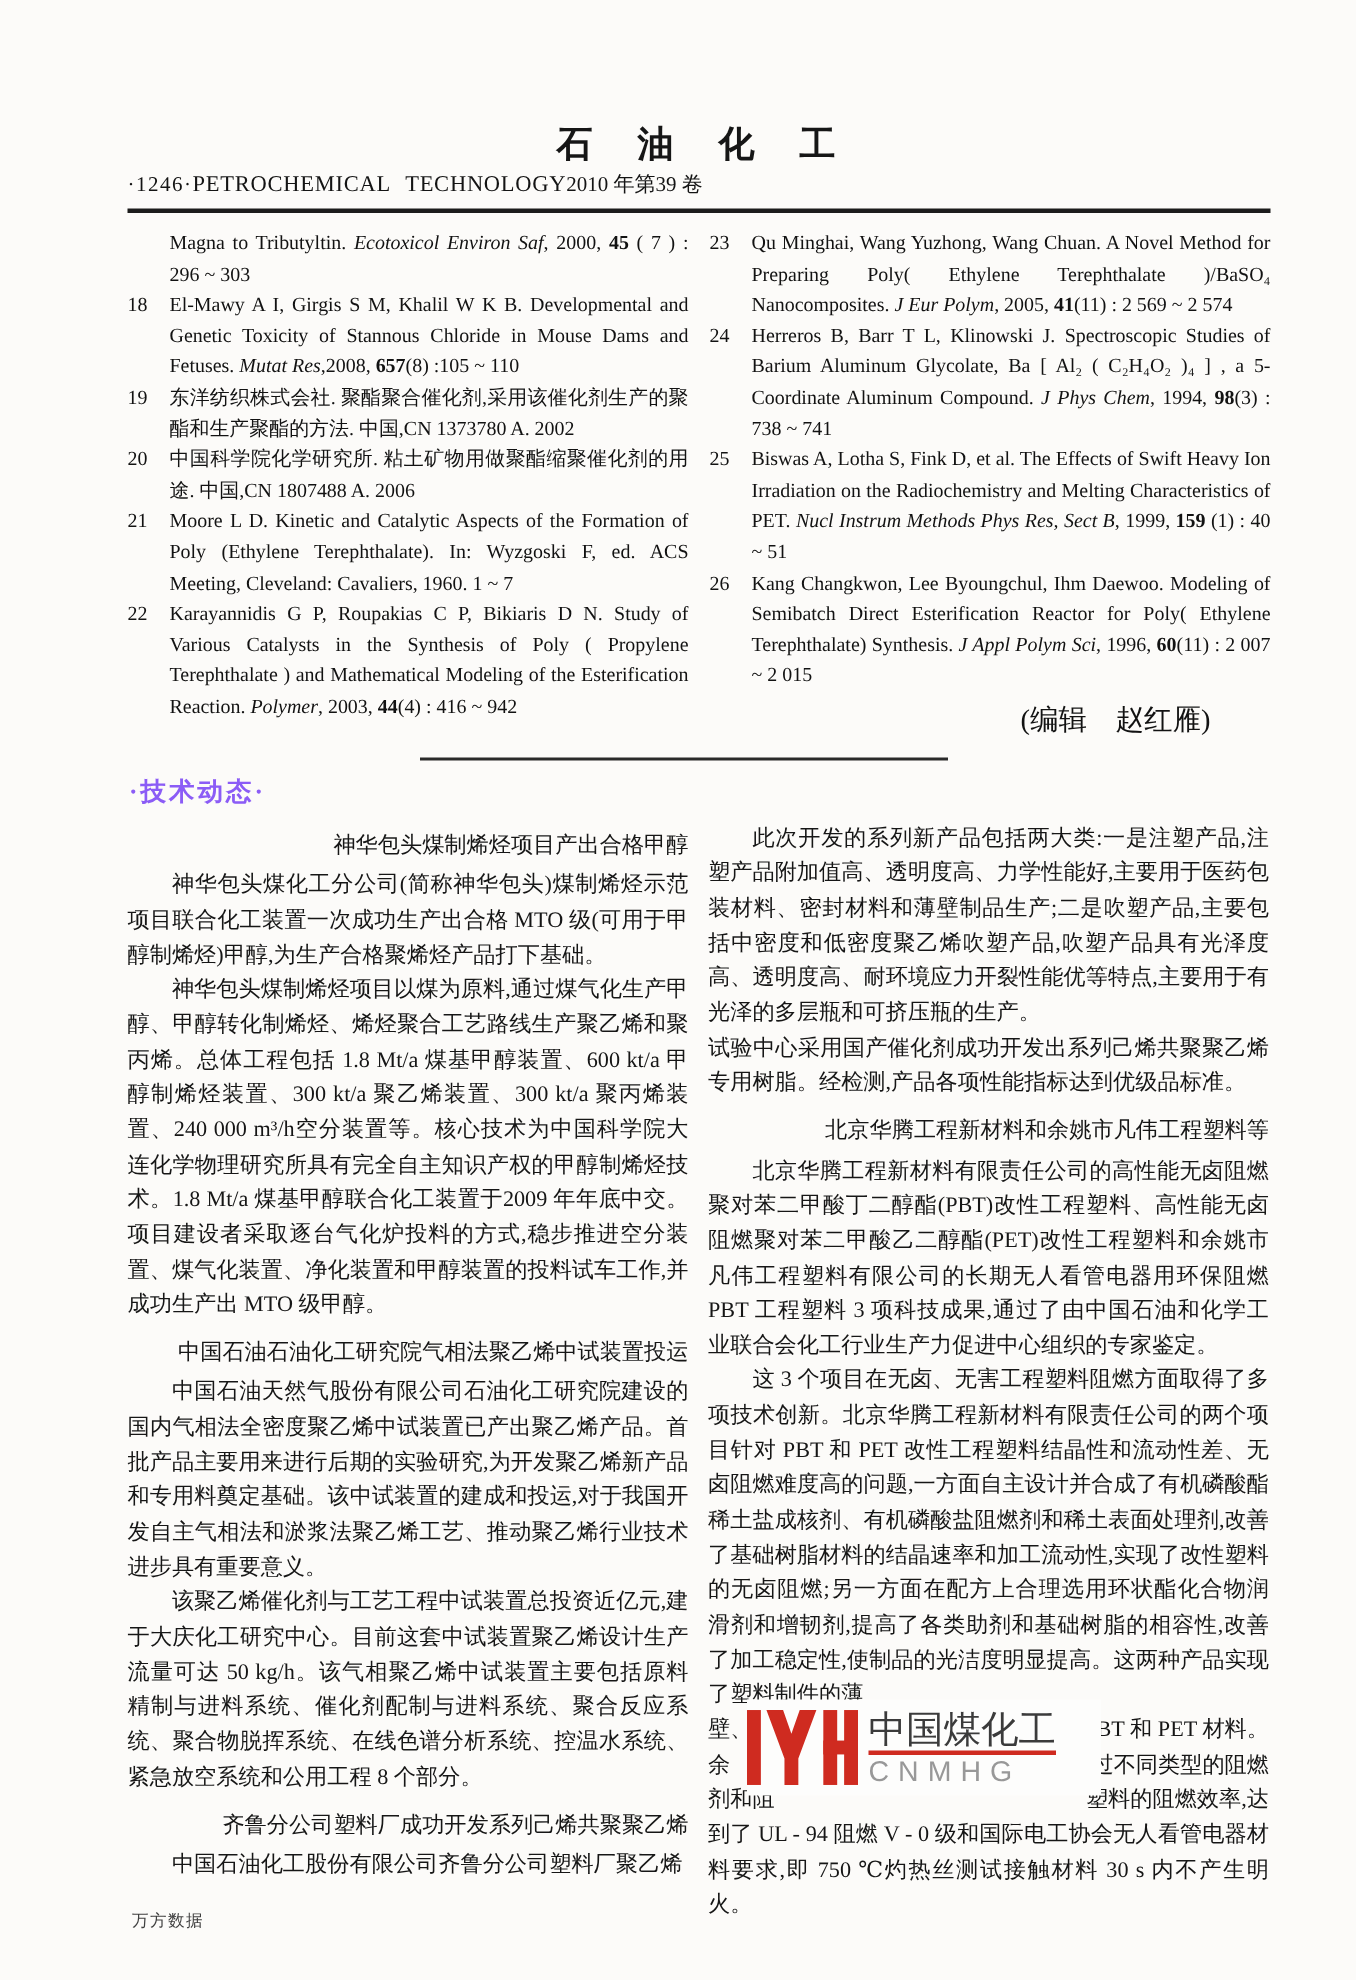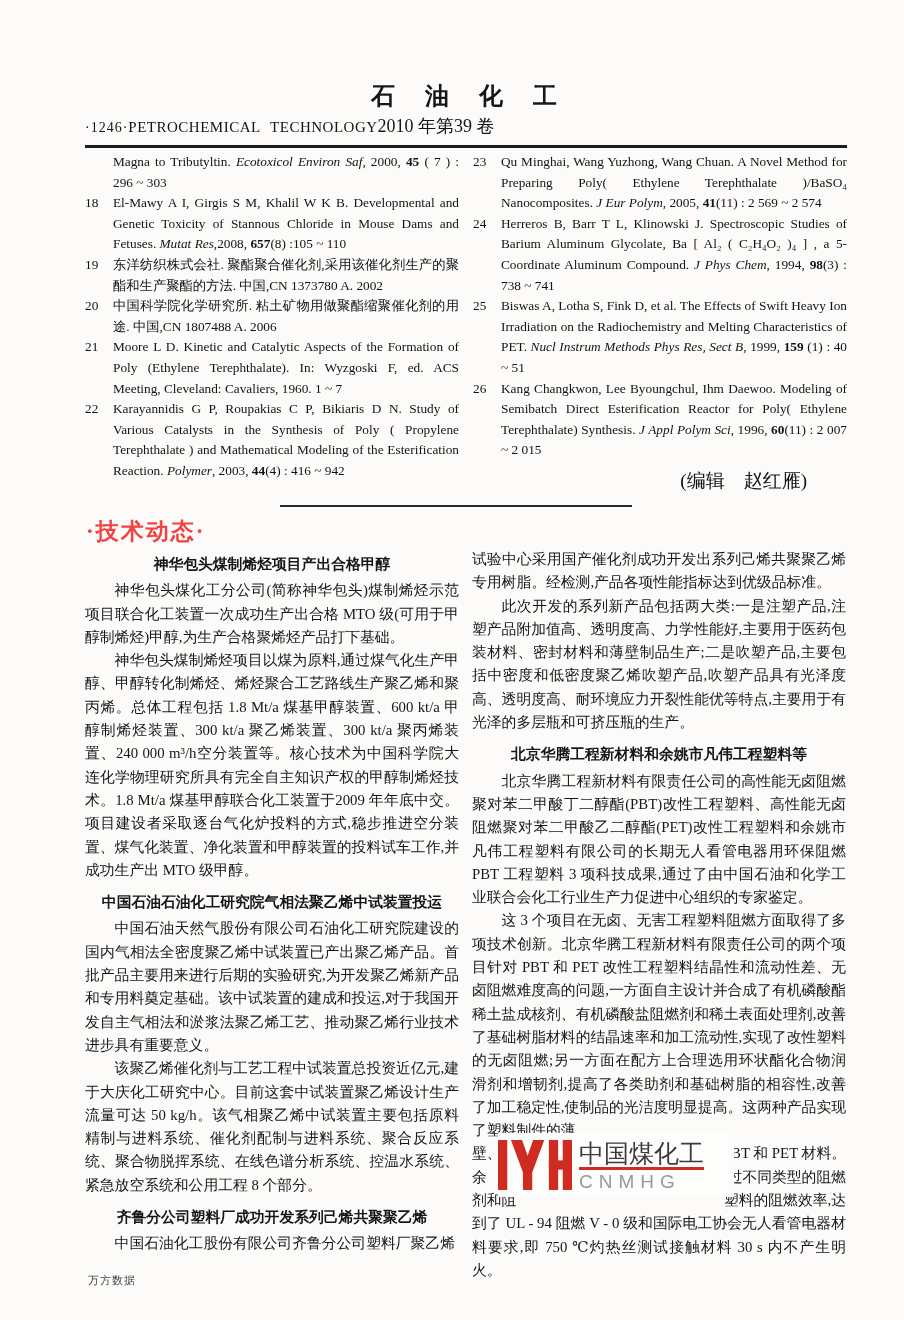--- a/index.html
+++ b/index.html
@@ -7,41 +7,41 @@
     width:904px;height:1320px;position:relative;overflow:hidden;
     background:#fcfbf9;color:#141414;
     font-family:"Liberation Serif","DejaVu Serif",serif;
   }
   
   .header{position:absolute;left:85px;top:80px;width:762px;}
   .header-cn{text-align:center;font-size:24px;font-weight:700;word-spacing:16px;letter-spacing:4px;color:#161616;}
   .header-row{display:flex;align-items:baseline;margin-top:2px;}
   .page-num{font-size:14px;letter-spacing:1px;}
   .header-en{font-size:15px;letter-spacing:.5px;word-spacing:6px;}
-  .issue{font-size:18px;}
+  .issue{font-size:14px;}
   .header-rule{border-top:3px solid #1c1c1c;margin-top:7px;}
   
   .refs{position:absolute;top:152px;left:85px;display:flex;gap:14px;
         font-size:13.3px;line-height:20.6px;color:#121212;justify-content:space-between;}
   .refs-col{width:374px;}
   .ref{display:flex;}
   .ref-num{width:28px;flex:none;}
   .ref-body{flex:1;text-align:justify;}
   .it{font-style:italic;}
   .bd{font-weight:700;}
   .editor-note{text-align:right;padding-right:40px;margin-top:10px;font-size:19px;}
   
   .mid-divider{position:absolute;top:505px;left:280px;width:352px;border-top:2px solid #2a2a2a;}
-  .section-label{position:absolute;top:516px;left:86px;font-size:23px;font-weight:700;letter-spacing:2px;color:#ef4444;}
+  .section-label{position:absolute;top:516px;left:86px;font-size:17px;font-weight:700;letter-spacing:2px;color:#8b5cf6;}
   
   .tech-col{position:absolute;top:548px;width:374px;font-size:14.8px;line-height:23.3px;
             text-align:justify;color:#161616;}
   #tech-left{left:85px;}
   #tech-right{left:472px;}
-  .news-heading{font-weight:700;text-align:center;margin:9px 0 3px;}
+  .news-heading{font-weight:400;text-align:right;margin:9px 0 3px;}
   .news-heading2{margin-top:0;}
   .tech-col > .news-heading:first-child{margin-top:5px;}
   .news-para{text-indent:2em;}
   .news-para.flush{text-indent:0;}
   .split-row{display:flex;justify-content:space-between;}
   .obscured{position:relative;}
   
   .watermark{position:absolute;left:26px;top:-9px;width:236px;height:64px;background:#fdfdfc;
              display:flex;align-items:center;z-index:3;}
   .wm-glyph{flex:none;margin-right:7px;}
@@ -125,22 +125,22 @@
     <div class="news-heading">神华包头煤制烯烃项目产出合格甲醇</div>
     <div class="news-para">神华包头煤化工分公司(简称神华包头)煤制烯烃示范项目联合化工装置一次成功生产出合格 MTO 级(可用于甲醇制烯烃)甲醇,为生产合格聚烯烃产品打下基础。</div>
     <div class="news-para">神华包头煤制烯烃项目以煤为原料,通过煤气化生产甲醇、甲醇转化制烯烃、烯烃聚合工艺路线生产聚乙烯和聚丙烯。总体工程包括 1.8 Mt/a 煤基甲醇装置、600 kt/a 甲醇制烯烃装置、300 kt/a 聚乙烯装置、300 kt/a 聚丙烯装置、240 000 m³/h空分装置等。核心技术为中国科学院大连化学物理研究所具有完全自主知识产权的甲醇制烯烃技术。1.8 Mt/a 煤基甲醇联合化工装置于2009 年年底中交。项目建设者采取逐台气化炉投料的方式,稳步推进空分装置、煤气化装置、净化装置和甲醇装置的投料试车工作,并成功生产出 MTO 级甲醇。</div>
     <div class="news-heading">中国石油石油化工研究院气相法聚乙烯中试装置投运</div>
     <div class="news-para">中国石油天然气股份有限公司石油化工研究院建设的国内气相法全密度聚乙烯中试装置已产出聚乙烯产品。首批产品主要用来进行后期的实验研究,为开发聚乙烯新产品和专用料奠定基础。该中试装置的建成和投运,对于我国开发自主气相法和淤浆法聚乙烯工艺、推动聚乙烯行业技术进步具有重要意义。</div>
     <div class="news-para">该聚乙烯催化剂与工艺工程中试装置总投资近亿元,建于大庆化工研究中心。目前这套中试装置聚乙烯设计生产流量可达 50 kg/h。该气相聚乙烯中试装置主要包括原料精制与进料系统、催化剂配制与进料系统、聚合反应系统、聚合物脱挥系统、在线色谱分析系统、控温水系统、紧急放空系统和公用工程 8 个部分。</div>
     <div class="news-heading">齐鲁分公司塑料厂成功开发系列己烯共聚聚乙烯</div>
     <div class="news-para">中国石油化工股份有限公司齐鲁分公司塑料厂聚乙烯</div>
   </div>
 <div id="tech-right" class="tech-col">
+    <div class="news-para">此次开发的系列新产品包括两大类:一是注塑产品,注塑产品附加值高、透明度高、力学性能好,主要用于医药包装材料、密封材料和薄壁制品生产;二是吹塑产品,主要包括中密度和低密度聚乙烯吹塑产品,吹塑产品具有光泽度高、透明度高、耐环境应力开裂性能优等特点,主要用于有光泽的多层瓶和可挤压瓶的生产。</div>
     <div class="news-para flush">试验中心采用国产催化剂成功开发出系列己烯共聚聚乙烯专用树脂。经检测,产品各项性能指标达到优级品标准。</div>
-    <div class="news-para">此次开发的系列新产品包括两大类:一是注塑产品,注塑产品附加值高、透明度高、力学性能好,主要用于医药包装材料、密封材料和薄壁制品生产;二是吹塑产品,主要包括中密度和低密度聚乙烯吹塑产品,吹塑产品具有光泽度高、透明度高、耐环境应力开裂性能优等特点,主要用于有光泽的多层瓶和可挤压瓶的生产。</div>
     <div class="news-heading">北京华腾工程新材料和余姚市凡伟工程塑料等</div>
     <div class="news-para">北京华腾工程新材料有限责任公司的高性能无卤阻燃聚对苯二甲酸丁二醇酯(PBT)改性工程塑料、高性能无卤阻燃聚对苯二甲酸乙二醇酯(PET)改性工程塑料和余姚市凡伟工程塑料有限公司的长期无人看管电器用环保阻燃 PBT 工程塑料 3 项科技成果,通过了由中国石油和化学工业联合会化工行业生产力促进中心组织的专家鉴定。</div>
     <div class="news-para">这 3 个项目在无卤、无害工程塑料阻燃方面取得了多项技术创新。北京华腾工程新材料有限责任公司的两个项目针对 PBT 和 PET 改性工程塑料结晶性和流动性差、无卤阻燃难度高的问题,一方面自主设计并合成了有机磷酸酯稀土盐成核剂、有机磷酸盐阻燃剂和稀土表面处理剂,改善了基础树脂材料的结晶速率和加工流动性,实现了改性塑料的无卤阻燃;另一方面在配方上合理选用环状酯化合物润滑剂和增韧剂,提高了各类助剂和基础树脂的相容性,改善了加工稳定性,使制品的光洁度明显提高。这两种产品实现了塑料制件的薄</div>
     <div class="obscured">
       <div class="split-row">
         <span>壁、高</span>
         <span>'BT 和 PET 材料。</span>
       </div>
       <div class="split-row">
         <span>余</span>

